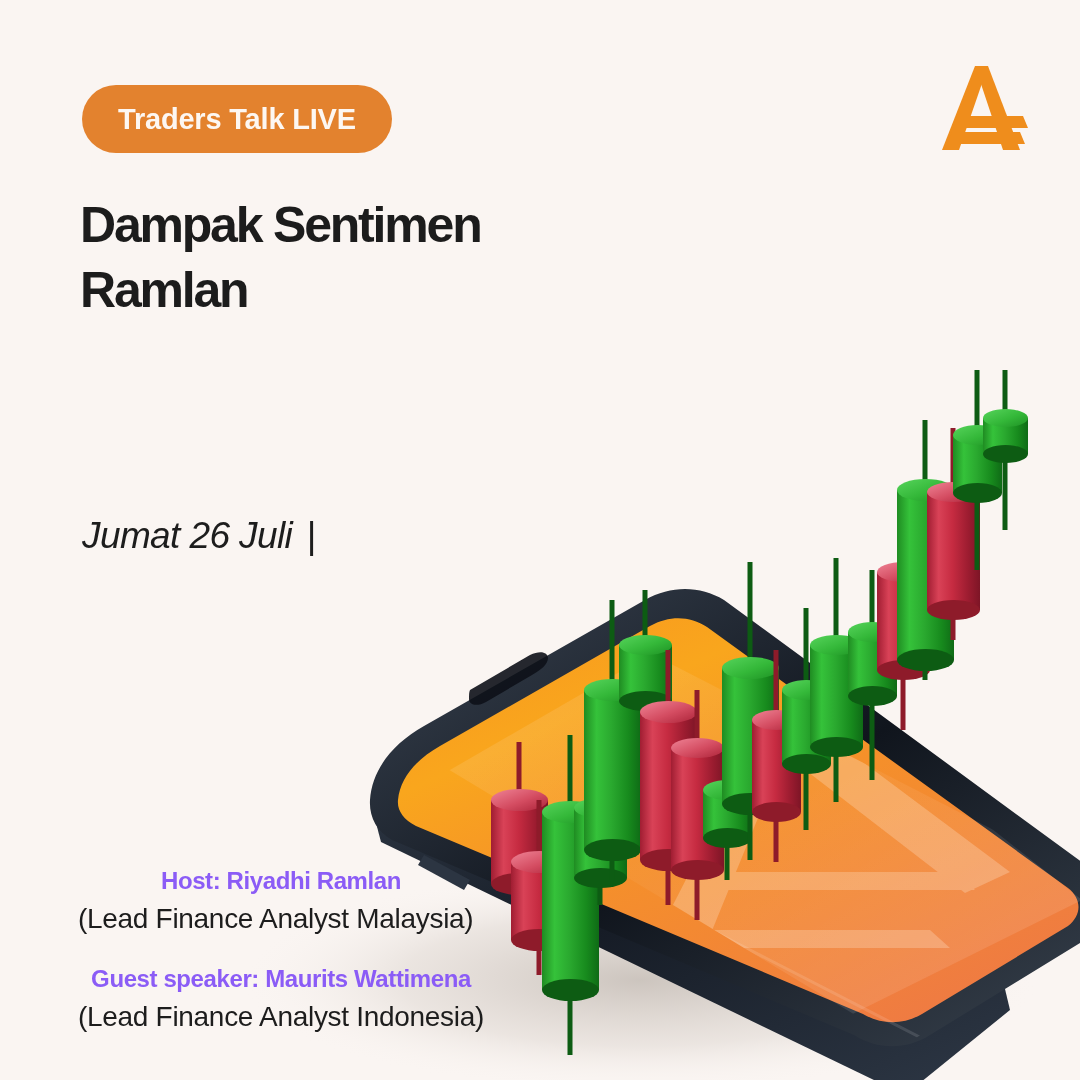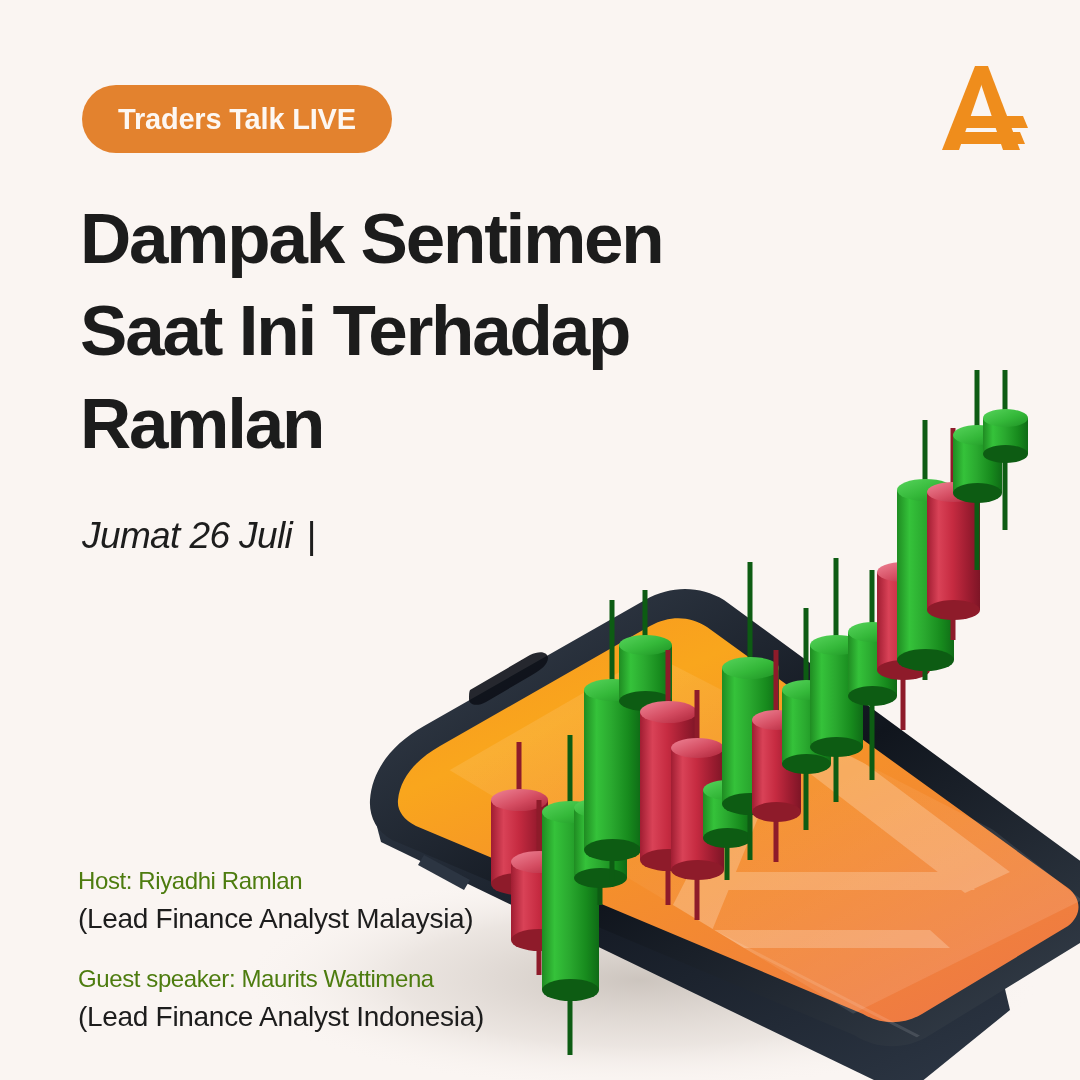--- a/index.html
+++ b/index.html
@@ -34,21 +34,21 @@
     letter-spacing:-0.2px;
     white-space:nowrap;
   }
 
   .logo { position:absolute; right:48px; top:60px; width:104px; height:96px; }
 
   .headline {
     position:absolute; left:80px; top:193px;
     width:760px;
     color:#1c1c1c;
-    font-size:71px;
+    font-size:50px;
     font-weight:bold;
     line-height:1.3;
     letter-spacing:-2.2px;
   }
   .headline .hl-line { display:block; }
 
   .datetime {
     position:absolute; left:82px; top:515px;
     color:#1d1d1d;
     font-size:37px;
@@ -56,25 +56,26 @@
     letter-spacing:-0.6px;
     white-space:nowrap;
     display:flex; align-items:center; gap:14px;font-style:italic;
   }
   .datetime .sep { color:#1d1d1d; font-weight:300; }
 
   .credits { position:absolute; left:78px; top:866px; }
   .credit-block { margin-bottom:26px; }
   .credit-block:last-child { margin-bottom:0; }
   .credit-name {
-    color:#4d7c0f;
-    font-size:24px; font-weight:normal;
+    color:#8b5cf6;
+    font-size:24px; font-weight:bold;
     letter-spacing:-0.4px;
     line-height:1.28;
     white-space:nowrap;
+    text-align:center;
   }
   .credit-role {
     color:#1d1d1d;
     font-size:28px; font-weight:normal;
     letter-spacing:-0.3px;
     line-height:1.4;
     margin-top:2px;
     white-space:nowrap;
   }
 </style>
@@ -348,21 +349,20 @@
       <g fill="#ef8d1c">
         <path d="M 47 6 L 60 6 L 31 90 L 14 90 Z"></path>
         <path d="M 47 6 L 60 6 L 92 90 L 75 90 Z"></path>
         <path d="M 29 56 L 95 56 L 100 68 L 25 68 Z"></path>
         <path d="M 24 72 L 92 72 L 97 84 L 20 84 Z"></path>
       </g>
     </svg>
 
     <h1 class="headline">
       <span class="hl-line">Dampak Sentimen</span>
-      <span class="hl-line">Saat Ini Terhadap</span>
       <span class="hl-line">Ramlan</span>
     </h1>
 
     <div class="datetime">
       <span>Jumat 26 Juli</span>
       <span class="sep">|</span>
     </div>
 
     <div class="credits">
       <div class="credit-block">

